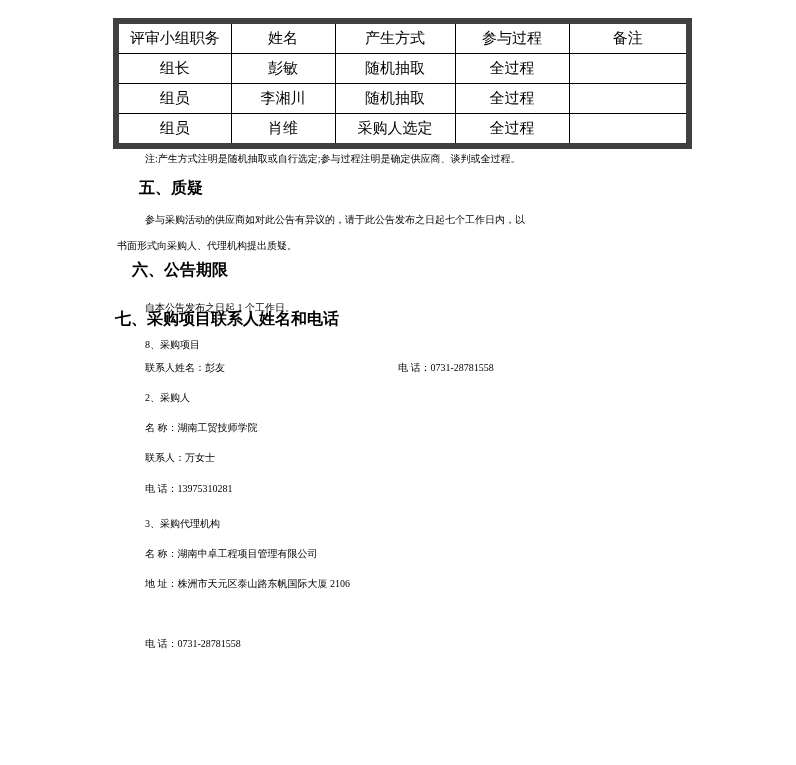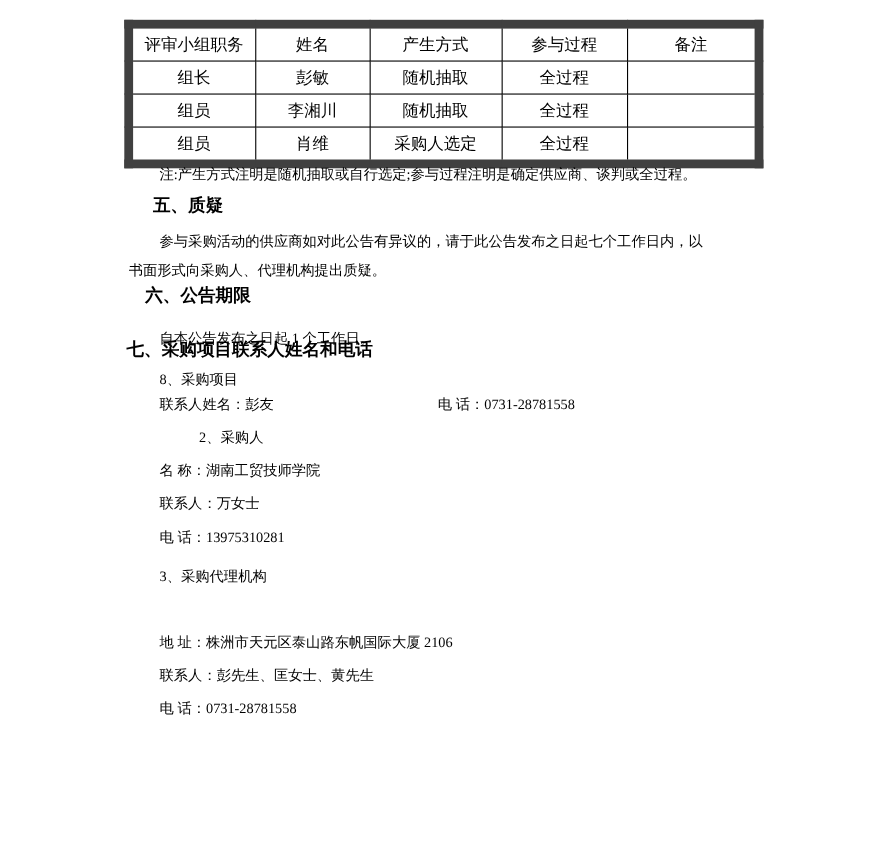--- a/index.html
+++ b/index.html
@@ -11,21 +11,21 @@
     color: #000000;
     font-family: "Liberation Serif", "DejaVu Serif", serif;
     overflow: hidden;
   }
   table.review-table {
     position: absolute;
     left: 113px;
     top: 18px;
     border-collapse: collapse;
     table-layout: fixed;
-    border: 8px solid #404040;
+    border: 6px solid #404040;
   }
   table.review-table th,
   table.review-table td {
     border: 1px solid #000000;
     text-align: center;
     vertical-align: middle;
     font-weight: normal;
     font-size: 15px;
     height: 29px;
     padding: 0;
@@ -36,21 +36,21 @@
     position: absolute;
     font-size: 15px;
     line-height: 20px;
     white-space: nowrap;
   }
   .heading {
     font-family: "Liberation Sans", "DejaVu Sans", sans-serif;
     font-weight: bold;
     font-size: 16px;
   }
-  .para { font-size: 13px; }
+  .para { font-size: 10px; }
 </style>
 </head>
 <body>
 
 <div class="page">
 
   <table class="review-table">
     <colgroup>
       <col style="width:115px">
         <col style="width:104px">
@@ -98,23 +98,23 @@
 
   <div class="line heading" style="left:132px; top:260px;">六、公告期限</div>
   <div class="line para" style="left:145px; top:287px;margin-top:11px;">自本公告发布之日起 1 个工作日。</div>
 
   <div class="line heading" style="left:115px; top:309px;">七、采购项目联系人姓名和电话</div>
 
   <div class="line para" style="left:145px; top:335px;">8、采购项目</div>
   <div class="line para" style="left:145px; top:358px;">联系人姓名：彭友</div>
   <div class="line para" style="left:398px; top:358px;">电 话：0731-28781558</div>
 
-  <div class="line para" style="left:145px; top:388px;margin-left:36px;">2、采购人</div>
+  <div class="line para" style="left:145px; top:388px;">2、采购人</div>
   <div class="line para" style="left:145px; top:418px;">名 称：湖南工贸技师学院</div>
   <div class="line para" style="left:145px; top:448px;">联系人：万女士</div>
   <div class="line para" style="left:145px; top:479px;">电 话：13975310281</div>
 
   <div class="line para" style="left:145px; top:514px;">3、采购代理机构</div>
+  <div class="line para" style="left:145px; top:544px;">名 称：湖南中卓工程项目管理有限公司</div>
   <div class="line para" style="left:145px; top:574px;">地 址：株洲市天元区泰山路东帆国际大厦 2106</div>
-  <div class="line para" style="left:145px; top:604px;">联系人：彭先生、匡女士、黄先生</div>
   <div class="line para" style="left:145px; top:634px;">电 话：0731-28781558</div>
 
 </div>
 
 </body></html>

